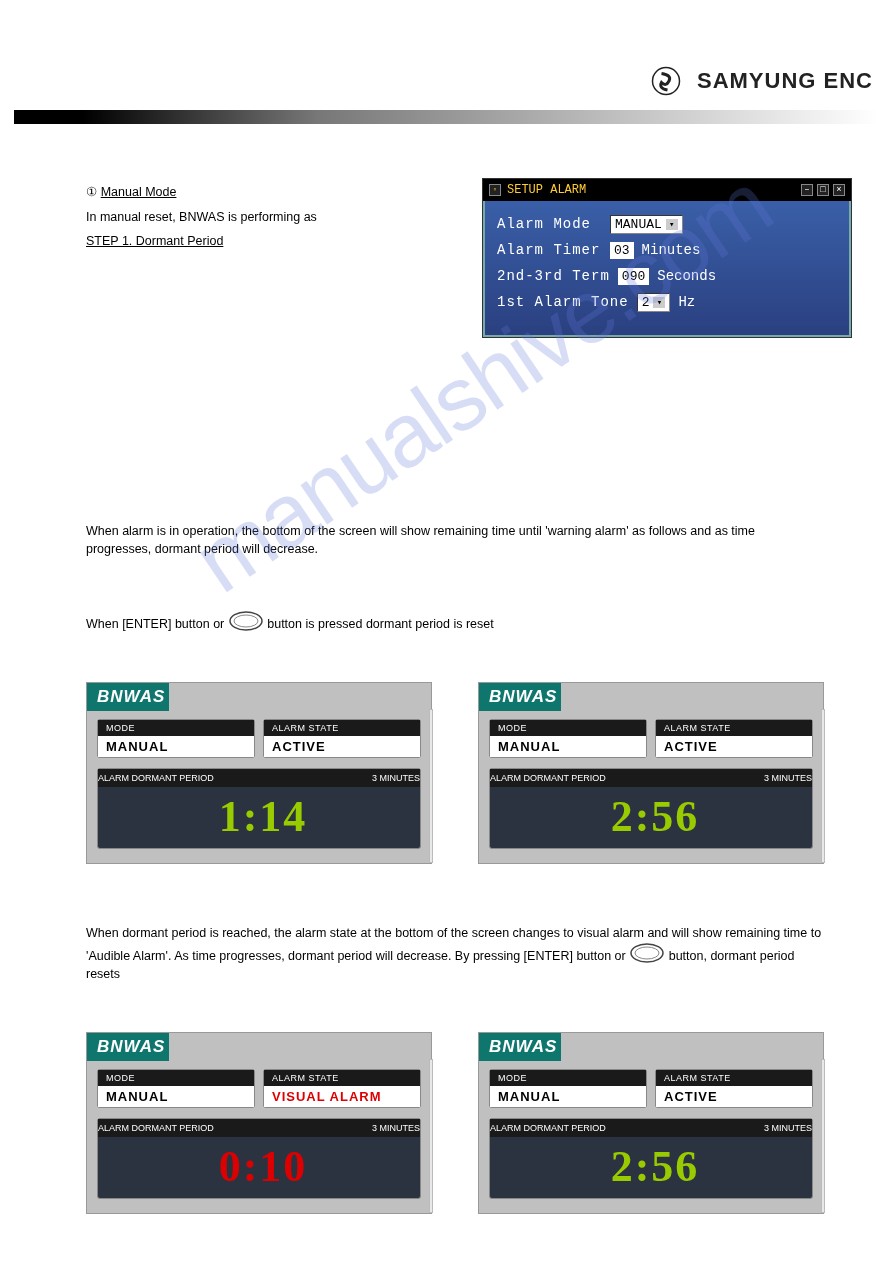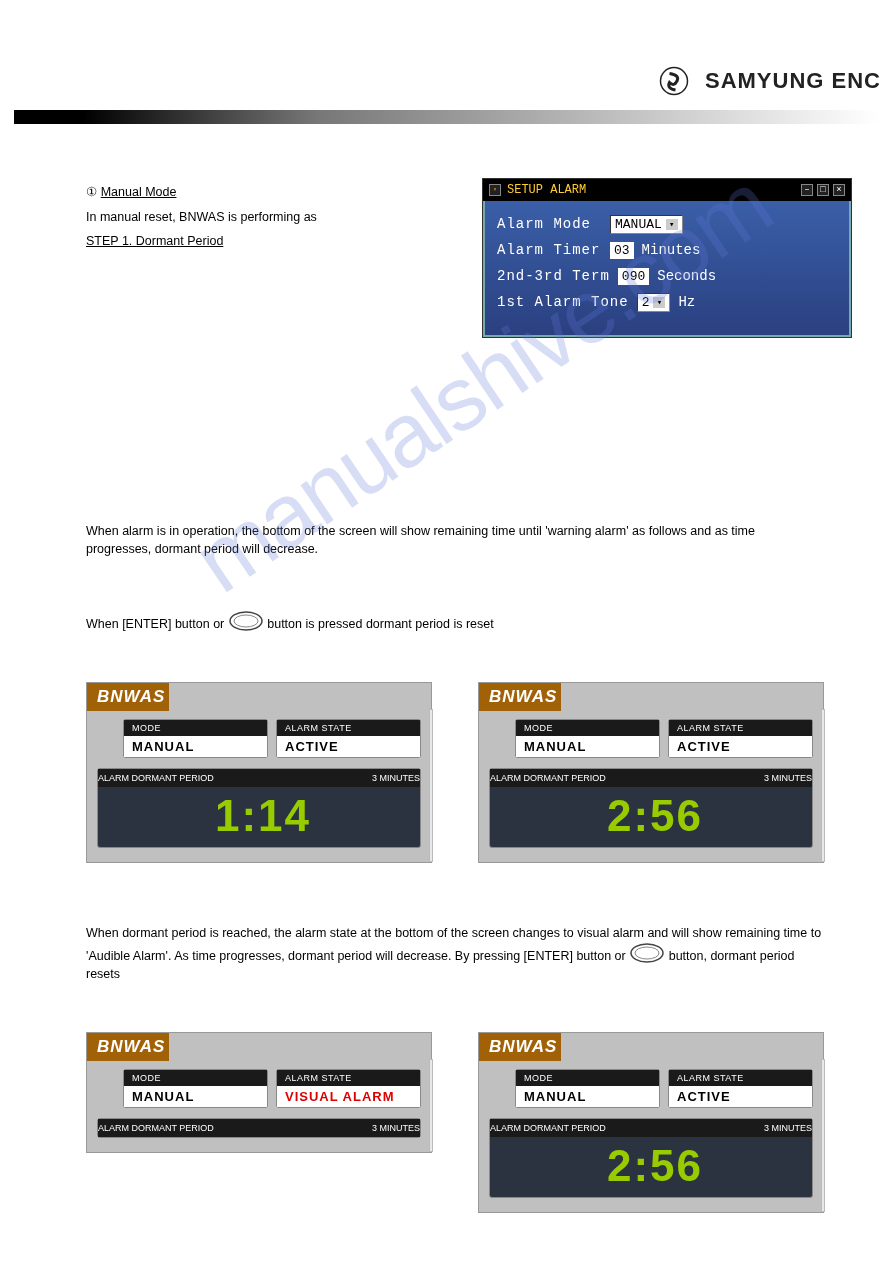--- a/index.html
+++ b/index.html
@@ -1,20 +1,20 @@
 <!DOCTYPE html>
 <html><head>
 <meta charset="utf-8">
 <style>
   * { margin: 0; padding: 0; box-sizing: border-box; }
   body { width: 893px; height: 1263px; background: #fff; font-family: Arial, sans-serif; position: relative; overflow: hidden; }
 
   
   .hdr { position: absolute; top: 70px; left: 0; right: 0; }
-  .brand { position: absolute; right: 12px; top: -4px; display: flex; align-items: center; gap: 16px; }
+  .brand { position: absolute; right: 20px; top: -4px; display: flex; align-items: center; gap: 16px; }
   .brand-logo { width: 30px; height: 30px; }
   .brand-text { font-size: 22px; font-weight: 700; letter-spacing: 1px; color: #222; }
   .hbar { position: absolute; top: 40px; left: 14px; right: 14px; height: 14px; background: linear-gradient(90deg, #000 0%, #000 8%, #777 35%, #fff 100%); }
 
   
   .body-text { position: absolute; left: 86px; font-size: 12.5px; color: #000; line-height: 1.45; }
   .step { text-decoration: underline; font-weight: 400; }
 
   
   .setup-win { position: absolute; left: 482px; top: 178px; width: 370px; border: 1px solid #333; background: #2a3f7a; font-family: 'Courier New', monospace; }
@@ -27,29 +27,29 @@
   .sfield { background: #fff; color: #000; padding: 1px 4px; font-size: 13px; display: inline-flex; align-items: center; }
   .sdrop { border: 1px inset #888; }
   .sdrop-arrow { background: #ccc; width: 12px; text-align: center; font-size: 9px; color: #000; margin-left: 4px; }
   .scheck { width: 15px; height: 15px; background: #fff; border: 1px inset #999; margin-right: 6px; }
 
   
   .enter-ico { display: inline-block; vertical-align: -4px; }
 
   
   .bn-panel { position: absolute; width: 346px; background: #c0c0c0; border: 1px solid #999; padding-bottom: 14px; font-family: Arial, sans-serif; }
-  .bn-title { background: #a16207; color: #fff; font-size: 17px; font-weight: 700; font-style: italic; padding: 4px 10px; width: 82px; letter-spacing: 1px; }
-  .bn-row { display: flex; gap: 8px; padding: 8px 10px 0 10px; margin-left: 26px; }
+  .bn-title { background: #0f766e; color: #fff; font-size: 17px; font-weight: 700; font-style: italic; padding: 4px 10px; width: 82px; letter-spacing: 1px; }
+  .bn-row { display: flex; gap: 8px; padding: 8px 10px 0 10px; }
   .bn-box { flex: 1; background: #2b3340; border-radius: 3px; border: 1px solid #888; }
   .bn-box-h { background: #1a1a1a; color: #fff; font-size: 9px; padding: 3px 8px; letter-spacing: 0.5px; }
   .bn-box-v { background: #fff; color: #000; font-size: 13px; font-weight: 700; padding: 3px 8px; letter-spacing: 1px; }
   .bn-box-v.red { color: #d00; }
   .bn-time-wrap { margin: 10px 10px 0 10px; background: #2b3340; border-radius: 3px; border: 1px solid #888; }
   .bn-time-h { display: flex; justify-content: space-between; background: #1a1a1a; color: #fff; font-size: 9px; padding: 4px 0; }
-  .bn-time-v { text-align: center; font-size: 44px; font-weight: 700; padding: 4px 0 6px 8px; letter-spacing: 2px; }
+  .bn-time-v { text-align: center; font-size: 44px; font-weight: 700; padding: 4px 0 6px 8px; letter-spacing: 2px; font-family: Liberation Serif, serif; }
   .bn-time-v.green { color: #9c0; }
   .bn-time-v.red { color: #d00; }
   .bn-scroll { position: absolute; right: -2px; top: 26px; bottom: 0; width: 4px; background: #e8e8e8; border: 1px solid #bbb; }
 
   
   .wm { position: absolute; left: 150px; top: 340px; width: 640px; transform: rotate(-34deg); transform-origin: center; font-size: 90px; color: rgba(100, 120, 220, 0.25); font-family: Arial; letter-spacing: -2px; pointer-events: none; z-index: 50; }
 </style>
 </head>
 <body>
 
@@ -187,20 +187,21 @@
     <div class="bn-box">
       <div class="bn-box-h">ALARM STATE</div>
       <div class="bn-box-v red">VISUAL ALARM</div>
     </div>
   </div>
   <div class="bn-time-wrap">
     <div class="bn-time-h">
       <span>ALARM DORMANT PERIOD</span>
       <span>3 MINUTES</span>
     </div>
+    <div class="bn-time-v red">0:10</div>
   </div>
   <div class="bn-scroll"></div>
 </div>
 
 <div class="bn-panel" style="left:478px; top:1032px;">
   <div class="bn-title">BNWAS</div>
   <div class="bn-row">
     <div class="bn-box">
       <div class="bn-box-h">MODE</div>
       <div class="bn-box-v">MANUAL</div>

